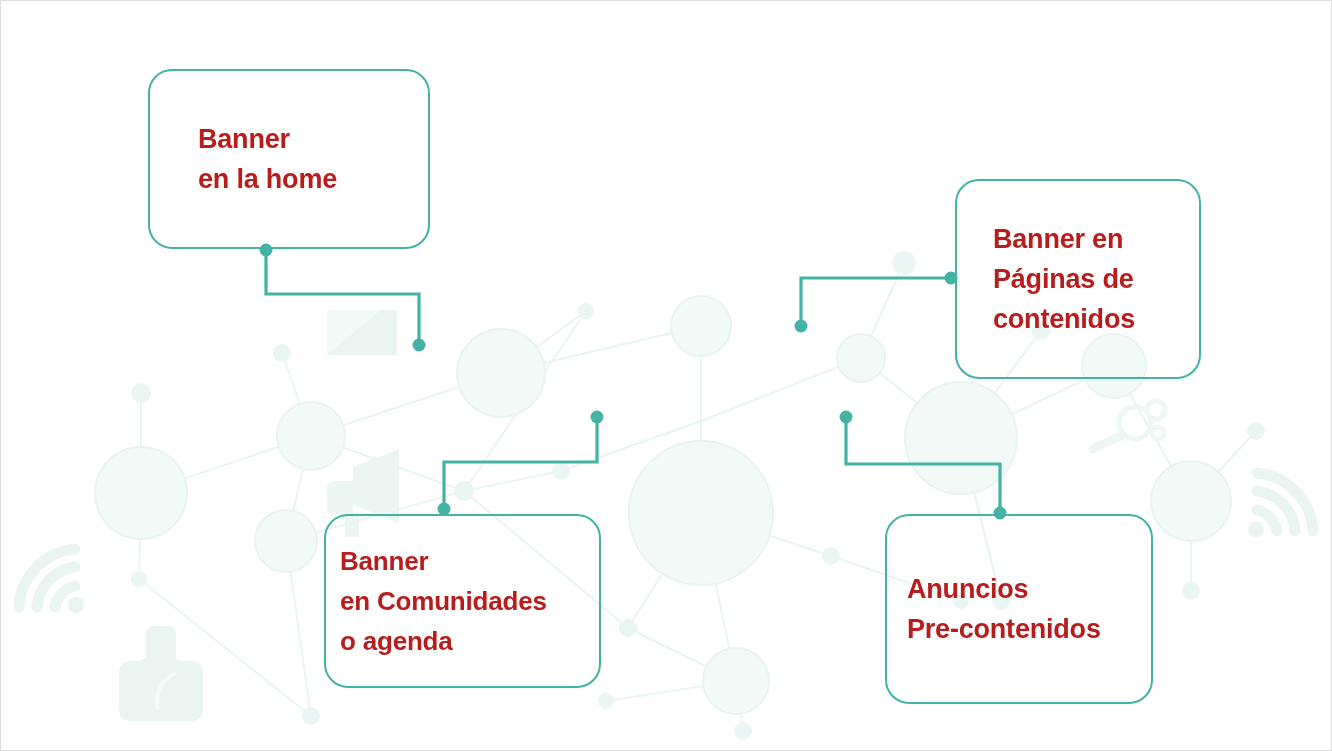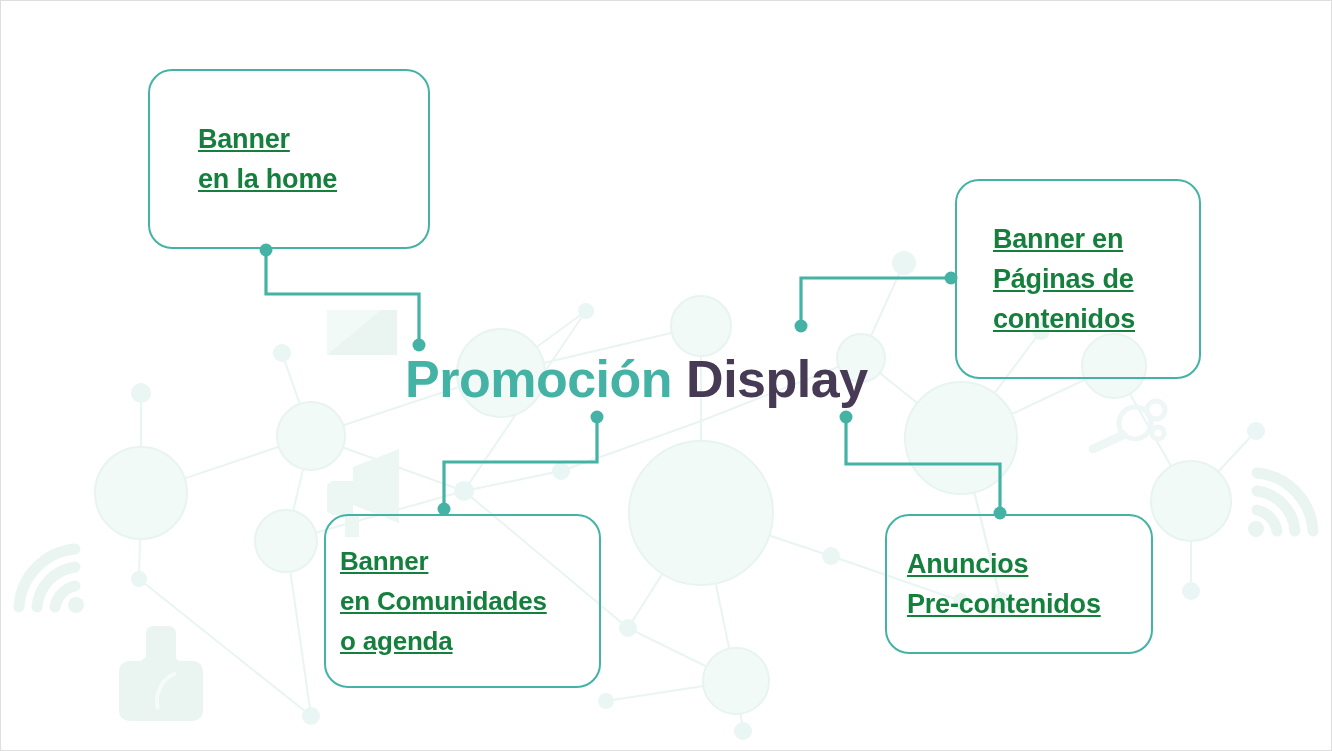--- a/index.html
+++ b/index.html
@@ -45,41 +45,40 @@
     position: absolute;
     border: 2.5px solid #44b3a6;
     border-radius: 24px;
     background: transparent;
     display: flex;
     align-items: center;
     justify-content: flex-start;
   }
 
   .node-label {
-    color: #15803d;
+    color: #b91c1c;
     font-weight: 700;
     font-size: 27px;
     line-height: 40px;
     letter-spacing: -0.2px;
     white-space: pre-line;
     padding-left: 48px;
     padding-right: 10px;
-    text-decoration: underline;
   }
 
   #box-home          { left: 147px;  top: 68px;  width: 282px; height: 180px; }
   #box-home .node-label { padding-left: 48px; }
 
   #box-paginas       { left: 954px;  top: 178px; width: 246px; height: 200px; }
   #box-paginas .node-label { padding-left: 36px; }
 
   #box-comunidades   { left: 323px;  top: 513px; width: 277px; height: 174px; }
   #box-comunidades .node-label { padding-left: 14px; font-size: 26px; line-height: 40px; }
 
-  #box-anuncios      { left: 884px;  top: 513px; width: 268px; height: 140px; }
+  #box-anuncios      { left: 884px;  top: 513px; width: 268px; height: 190px; }
   #box-anuncios .node-label { padding-left: 20px; }
 
   
   #center-title {
     position: absolute;
     left: 404px;
     top: 346px;
     width: 520px;
     height: 64px;
     display: flex;
@@ -249,18 +248,14 @@
     <div class="node-label">Banner
 en Comunidades
 o agenda</div>
   </div>
 
   <div id="box-anuncios" class="node-box">
     <div class="node-label">Anuncios
 Pre-contenidos</div>
   </div>
 
-  <div id="center-title">
-    <span id="title-primary">Promoción</span>
-    <span id="title-secondary">Display</span>
-  </div>
 
 </div>
 
 </body></html>

